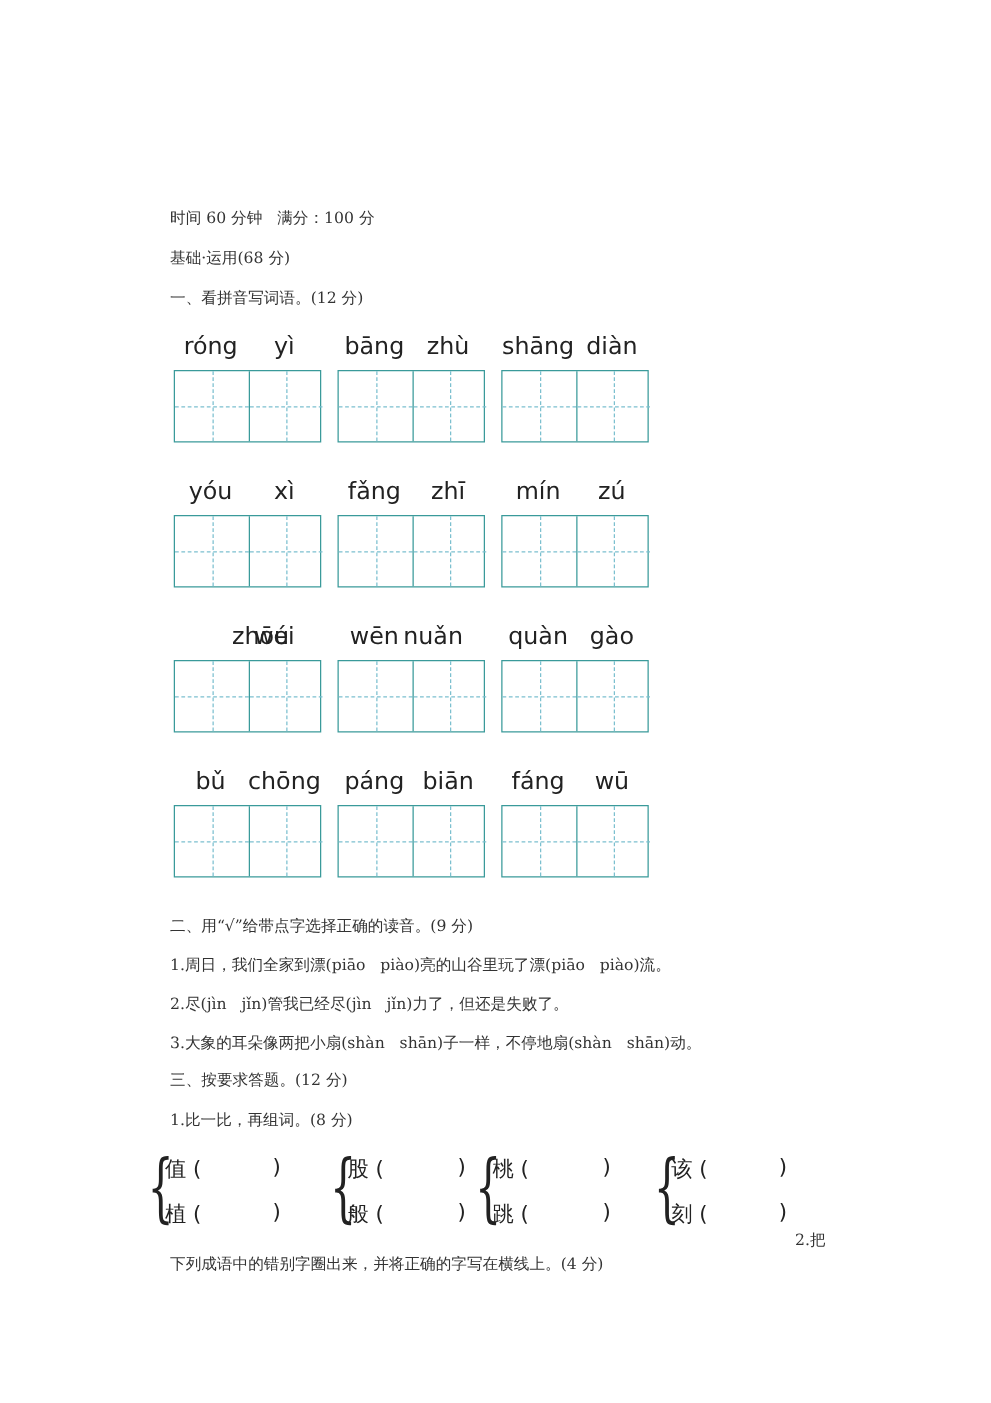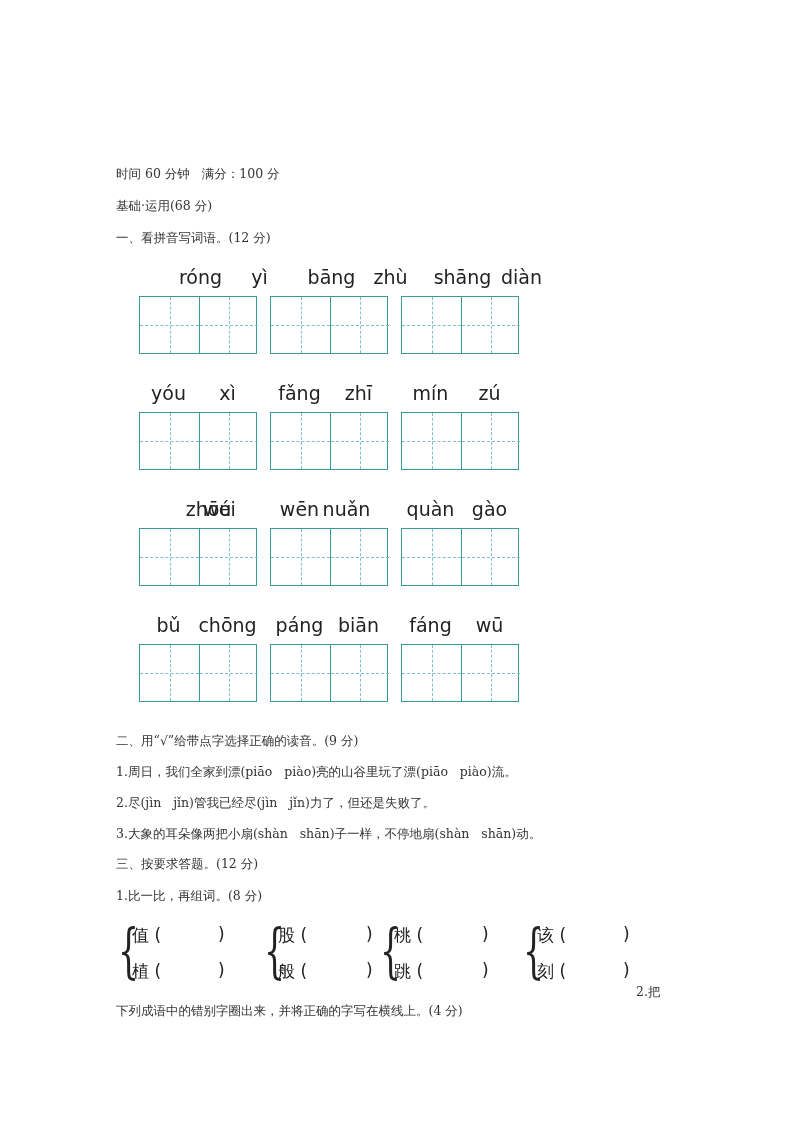--- a/index.html
+++ b/index.html
@@ -1,20 +1,20 @@
 <!DOCTYPE html>
 <html><head>
 <meta charset="utf-8">
 <style>
   html, body { margin:0; padding:0; background:#ffffff; }
   body { width:793px; height:1122px; position:relative; overflow:hidden;
          font-family:"DejaVu Serif","Liberation Serif",serif; color:#222; }
   .title { position:absolute; left:100px; width:593px; top:97px; text-align:center;
            font-size:20.5px; line-height:29px; color:#1a1a1a; letter-spacing:0.3px; }
-  .line { position:absolute; left:116px; font-size:12.5px; color:#333; white-space:pre;text-align:center; }
+  .line { position:absolute; left:136px; font-size:12.5px; color:#333; white-space:pre;text-align:center; }
   .pinyin-row { position:absolute; left:139px; width:390px; height:26px; }
   .py { position:absolute; top:0; width:59px; text-align:center;
         font-family:"DejaVu Sans","Liberation Sans",sans-serif; font-size:19px; color:#222; }
   .grid-row { position:absolute; left:139px; height:58px; }
   .group { position:absolute; top:0; width:118px; height:58px; border:1.3px solid #3a9a9a; box-sizing:border-box; }
   .cell { position:absolute; top:0; width:59px; height:100%; box-sizing:border-box; }
   .cell.c2 { left:59px; border-left:1.3px solid #3a9a9a; }
   .cell .v { position:absolute; left:50%; top:0; bottom:0; border-left:1px dashed #7cc0cf; }
   .cell .h { position:absolute; top:50%; left:0; right:0; border-top:1px dashed #7cc0cf; }
   .compare { position:absolute; top:918px; left:118px; width:580px; height:70px;
@@ -29,21 +29,21 @@
 <body>
 
 <div class="title">
 </div>
 
 <div class="line" style="top:166px">时间 60 分钟   满分：100 分</div>
 <div class="line" style="top:198px">基础·运用(68 分)</div>
 <div class="line" style="top:230px">一、看拼音写词语。(12 分)</div>
 
 <div id="pinyin-area">
-    <div class="pinyin-row" style="top: 266px; margin-left: 32px;">
+    <div class="pinyin-row" style="top: 266px;">
       <span class="py" style="left: 0px;">róng</span>
       <span class="py" style="left: 59px;">yì</span>
       <span class="py" style="left: 131px;">bāng</span>
       <span class="py" style="left: 190px;">zhù</span>
       <span class="py" style="left: 262px;">shāng</span>
       <span class="py" style="left: 321px;">diàn</span>
     </div>
     <div class="grid-row" style="top: 296px;">
       <div class="group" style="left: 0px;">
         <div class="cell">

